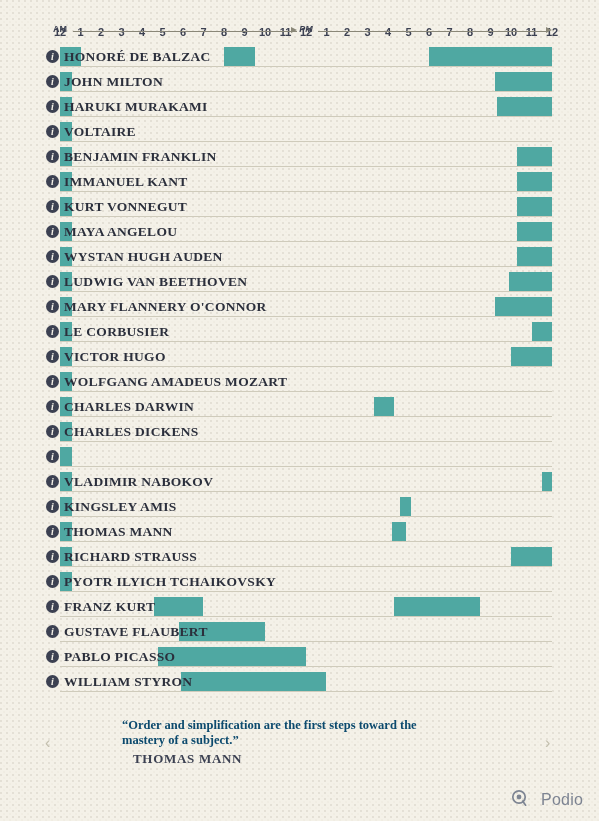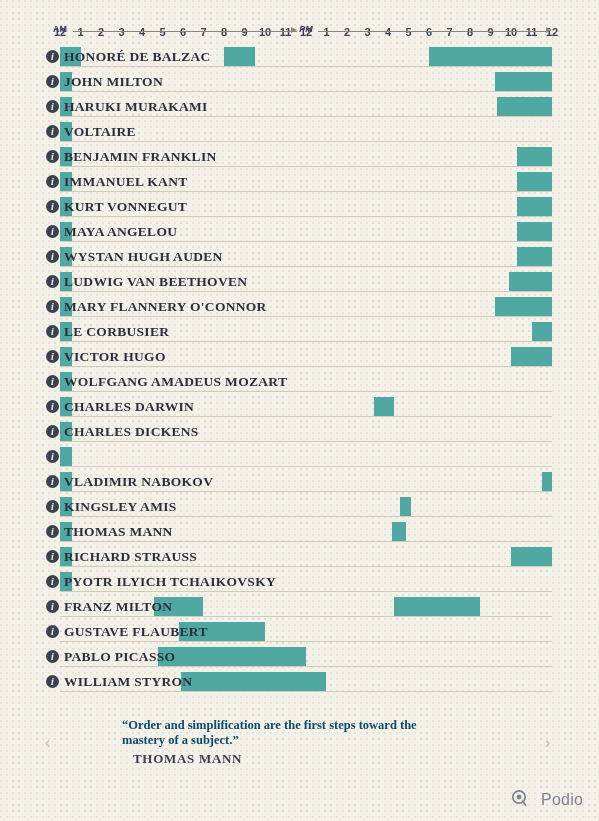--- a/index.html
+++ b/index.html
@@ -365,21 +365,21 @@
       <div class="row-baseline"></div>
       <div class="bar" style="left: 60px; width: 12.3px; background: rgb(79, 168, 162);"></div>
       <div class="info-icon">i</div>
       <div class="row-name">PYOTR ILYICH TCHAIKOVSKY</div>
     </div>
     <div class="row">
       <div class="row-baseline"></div>
       <div class="bar" style="left: 154.3px; width: 49.2px; background: rgb(79, 168, 162);"></div>
       <div class="bar" style="left: 394.15px; width: 86.1px; background: rgb(79, 168, 162);"></div>
       <div class="info-icon">i</div>
-      <div class="row-name">FRANZ MILTON</div>
+      <div class="row-name">FRANZ KURT</div>
     </div>
     <div class="row">
       <div class="row-baseline"></div>
       <div class="bar" style="left: 178.9px; width: 86.1px; background: rgb(79, 168, 162);"></div>
       <div class="info-icon">i</div>
       <div class="row-name">GUSTAVE FLAUBERT</div>
     </div>
     <div class="row">
       <div class="row-baseline"></div>
       <div class="bar" style="left: 158.4px; width: 147.6px; background: rgb(79, 168, 162);"></div>

